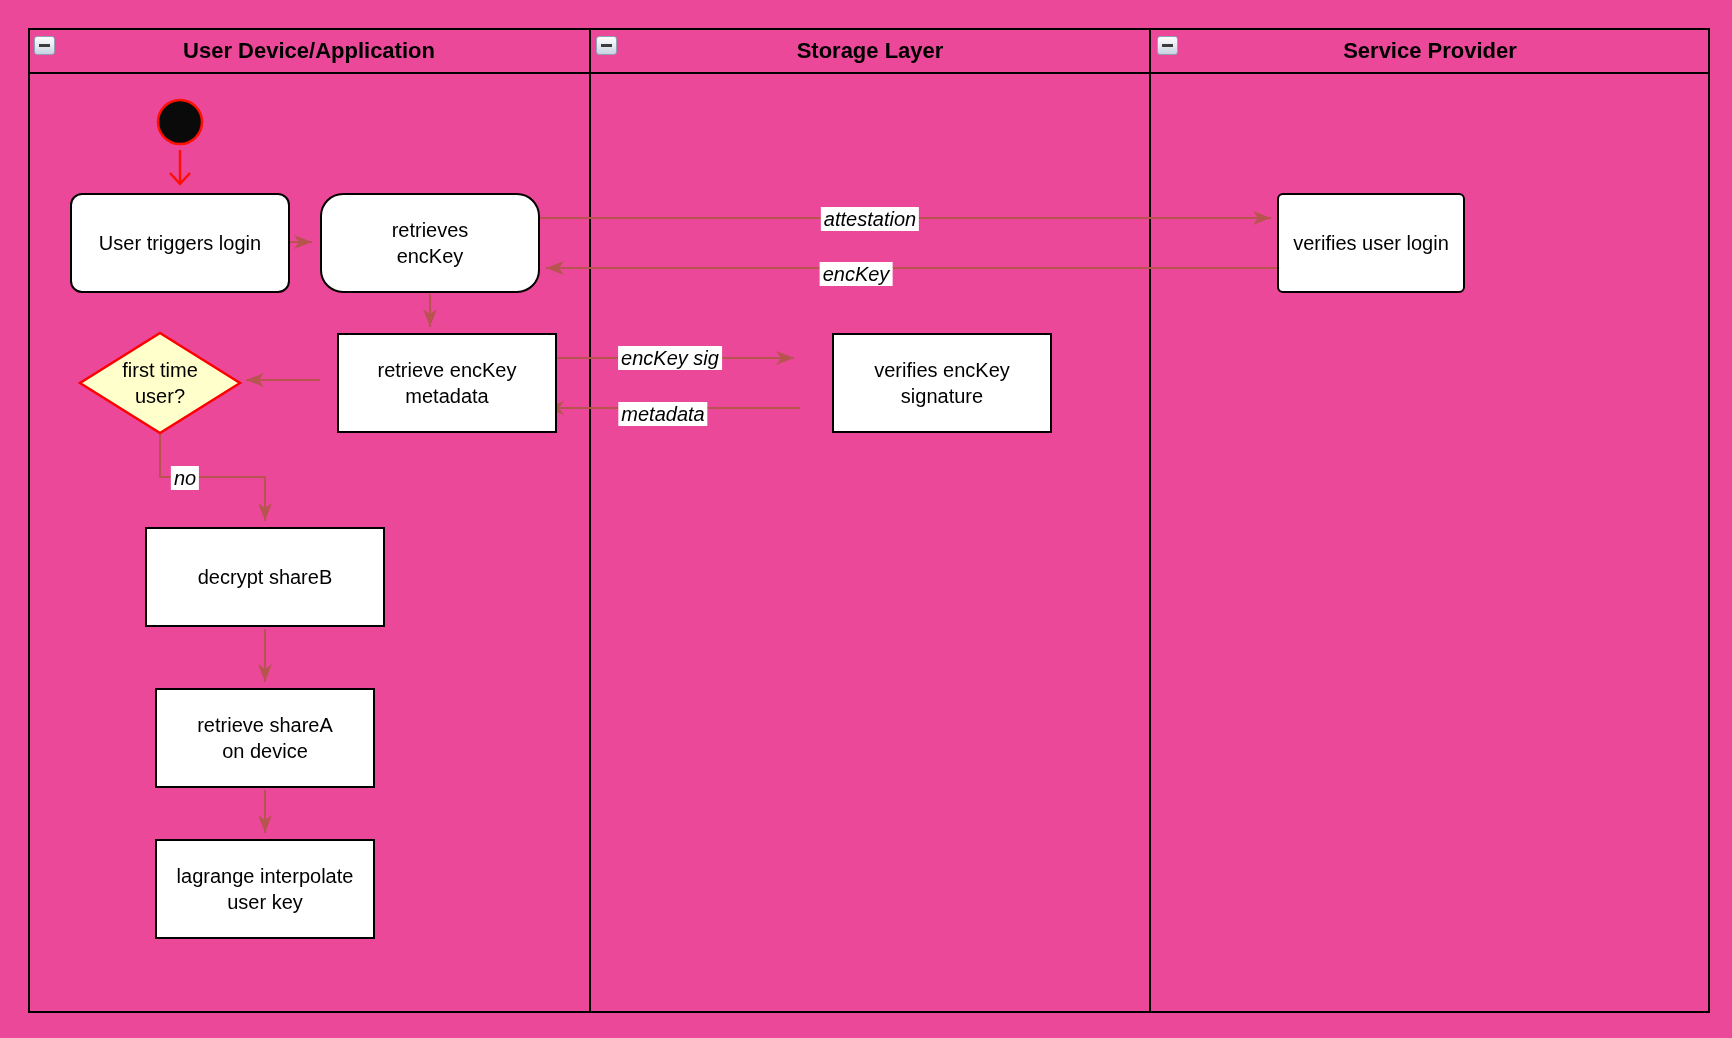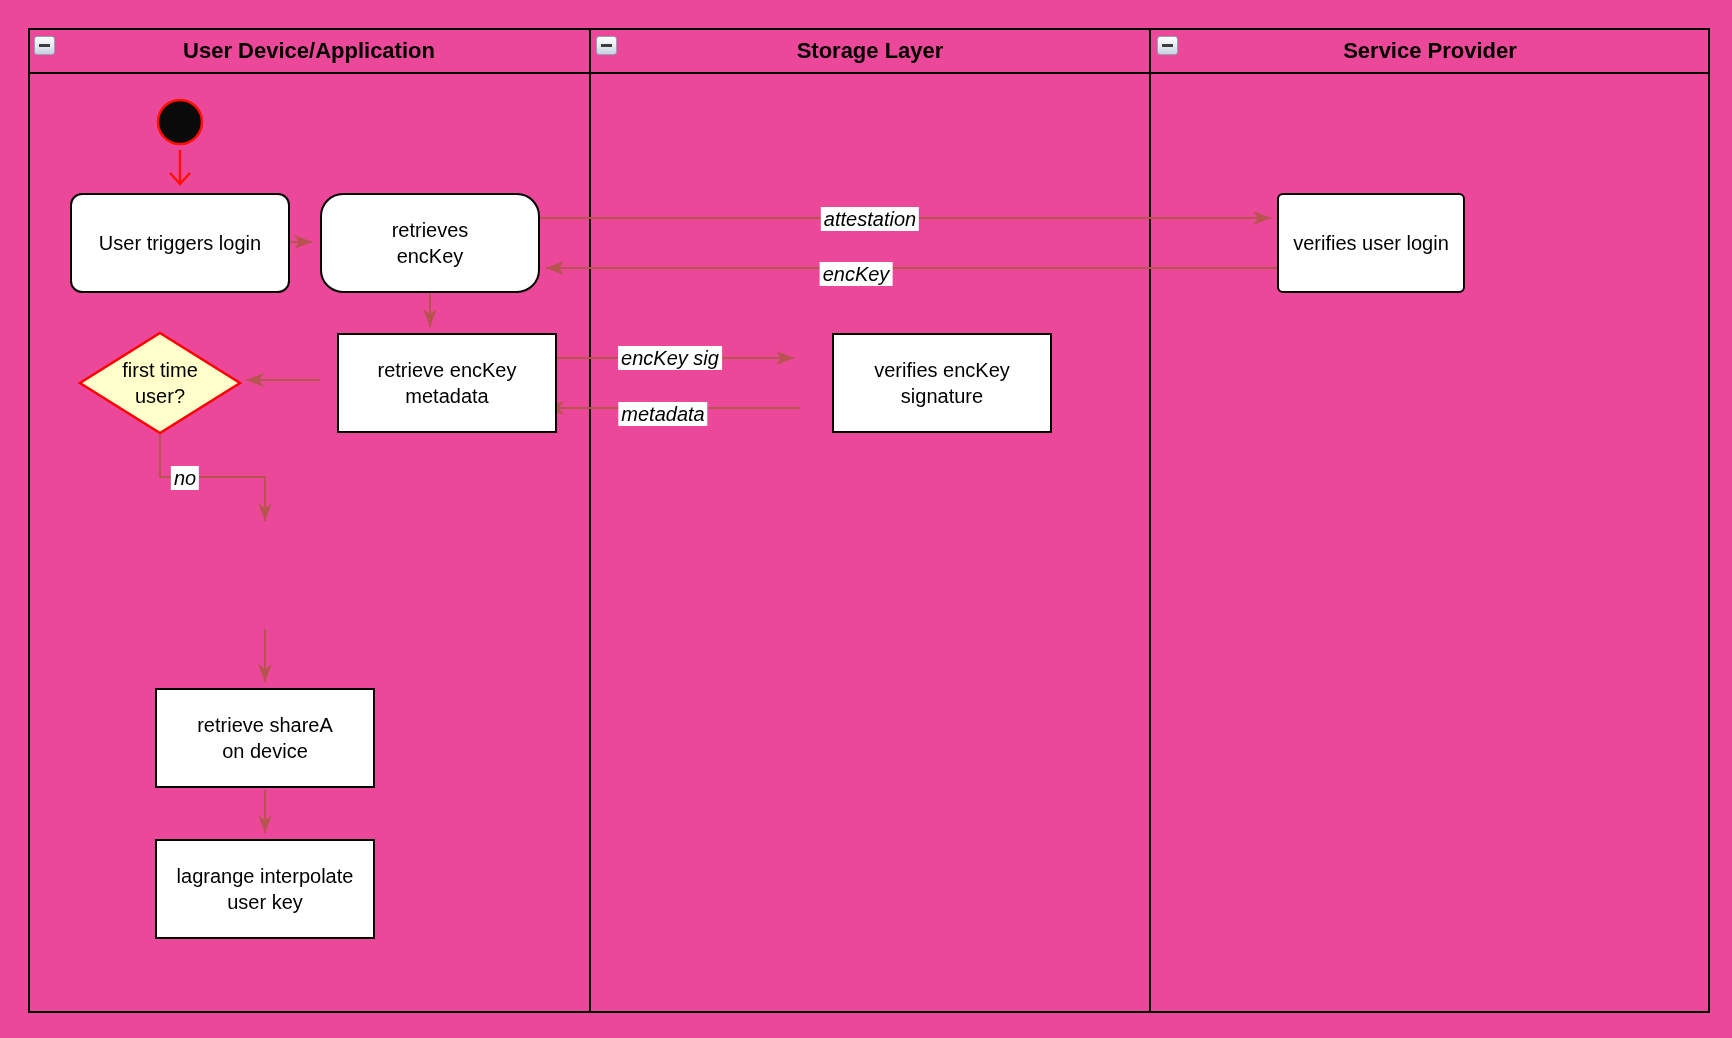--- a/index.html
+++ b/index.html
@@ -132,20 +132,21 @@
   </svg>
 
   <div class="abs node n-login">User triggers login</div>
   <div class="abs node n-retrieves">retrieves
 encKey</div>
   <div class="abs node n-metadata">retrieve encKey
 metadata</div>
   <div class="abs node n-signature">verifies encKey
 signature</div>
   <div class="abs node n-verifylogin">verifies user login</div>
+  <div class="abs node n-decrypt">decrypt shareB</div>
   <div class="abs node n-sharea">retrieve shareA
 on device</div>
   <div class="abs node n-lagrange">lagrange interpolate
 user key</div>
 
   <div class="abs diamond-label">first time
 user?</div>
 
   <div class="abs edge-label l-attestation">attestation</div>
   <div class="abs edge-label l-enckey">encKey</div>

